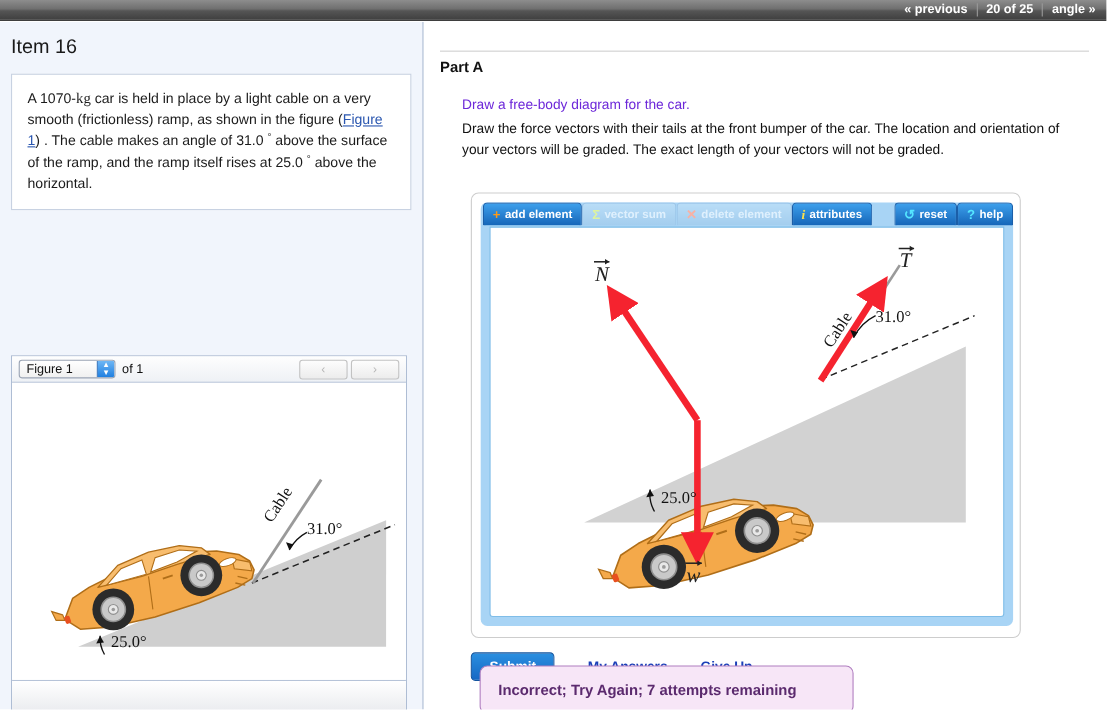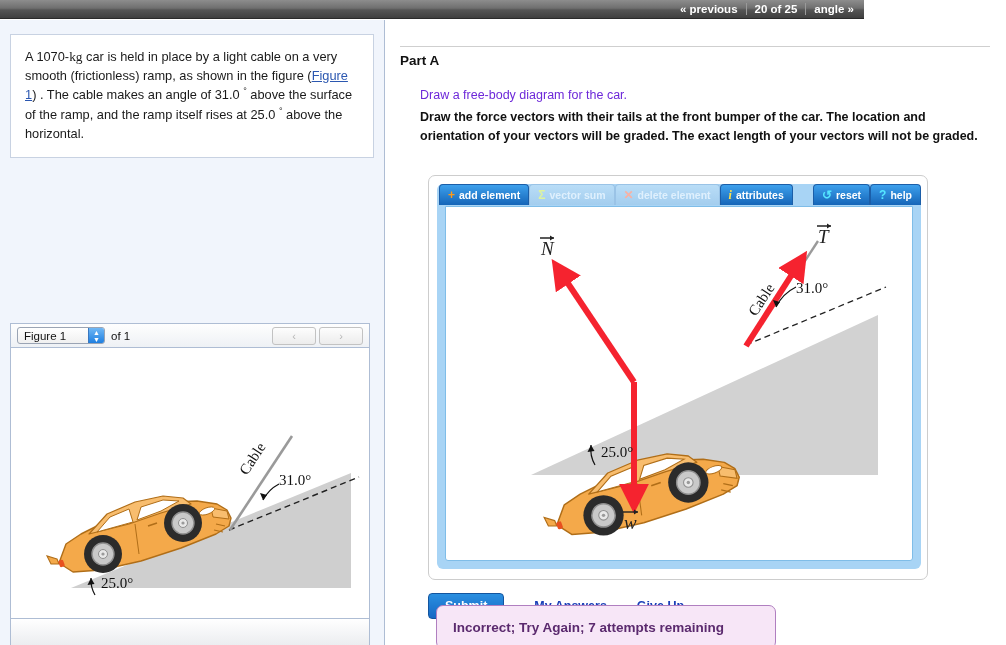--- a/index.html
+++ b/index.html
@@ -7,21 +7,21 @@
   body {
     width:1006px; height:645px;
     font-family:"Liberation Sans", sans-serif;
     background:#ffffff;
     overflow:hidden;
     position:relative;
   }
 
   
   .topnav{
-    position:absolute; left:0; top:0; width:864px; height:19px;
+    position:absolute; left:0; top:0; width:1006px; height:19px;
     background:linear-gradient(to bottom,#8d8d8d 0%,#6f6f6f 45%,#555555 55%,#3f3f3f 100%);
     border-bottom:1px solid #2a2a2a;
     display:flex; align-items:center; justify-content:flex-end;
     color:#ffffff; font-size:11.5px; font-weight:bold;
   }
   .topnav .navitem{ padding:0 8px; white-space:nowrap; }
   .topnav .navsep{ width:1px; height:12px; background:#9a9a9a; }
   .topnav .tail{ width:2px; }
 
   
@@ -78,21 +78,21 @@
   .figure-footer{
     height:34px; border-top:1px solid #aebdd4;
     background:linear-gradient(to bottom,#ffffff,#e6e8ec);
   }
 
   
   .rightpanel{ position:absolute; left:386px; top:20px; width:620px; height:573px; background:#ffffff; }
   .part-rule{ position:absolute; left:14px; top:26px; width:590px; border-top:1px solid #cfcfcf; }
   .part-title{ position:absolute; left:14px; top:33px; font-size:13.5px; font-weight:bold; color:#111; }
   .instr1{ position:absolute; left:34px; top:68px; font-size:12.5px; color:#6d28d9; }
-  .instr2{ position:absolute; left:34px; top:88px; width:560px; font-size:12.5px; font-weight:bold; color:#111; line-height:1.5; }
+  .instr2{ position:absolute; left:34px; top:88px; width:560px; font-size:12.5px; font-weight:normal; color:#111; line-height:1.5; }
 
   
   .applet-outer{
     position:absolute; left:42px; top:155px; width:500px; height:405px;
     border:1px solid #cdcdcd; border-radius:7px; background:#ffffff;
   }
   .applet-frame{
     position:absolute; left:8px; top:8px; width:484px; height:385px;
     background:#a8d4f5; border-radius:6px; padding:0;
   }
@@ -148,20 +148,21 @@
   <span class="navitem">« previous</span>
   <span class="navsep"></span>
   <span class="navitem">20 of 25</span>
   <span class="navsep"></span>
   <span class="navitem">angle »</span>
   <span class="tail"></span>
 </div>
 
 <div class="leftpanel">
 
+  <h1 class="item-title">Item 16</h1>
 
   <div class="problem-box">
     <span>A 1070-</span><span class="kg">kg</span><span> car is held in place by a light cable on a very smooth (frictionless) ramp, as shown in the figure (</span><a class="figlink" href="#">Figure 1</a><span>) . The cable makes an angle of 31.0 </span><span class="deg">°</span><span> above the surface of the ramp, and the ramp itself rises at 25.0 </span><span class="deg">°</span><span> above the horizontal.</span>
   </div>
 
   <div class="figure-panel">
     <div class="figure-bar">
       <div class="fig-select">
         <span>Figure 1</span>
         <span class="stepper">

